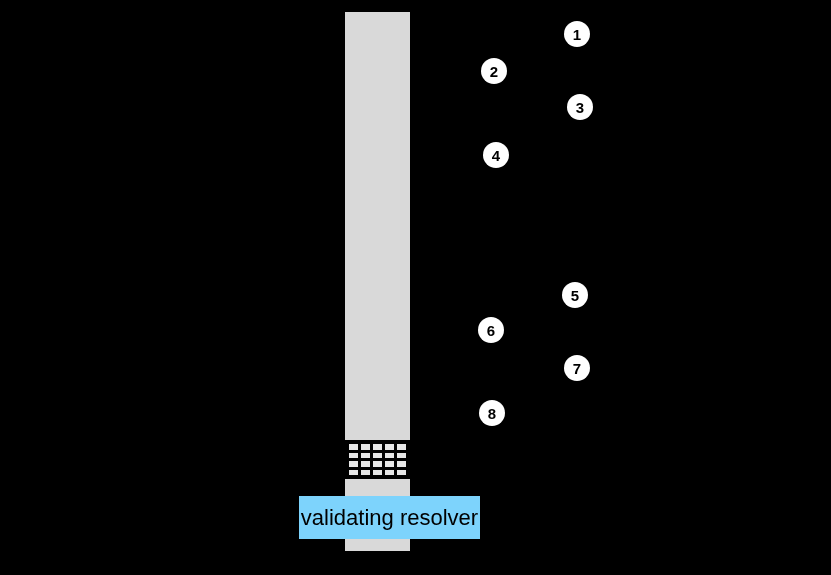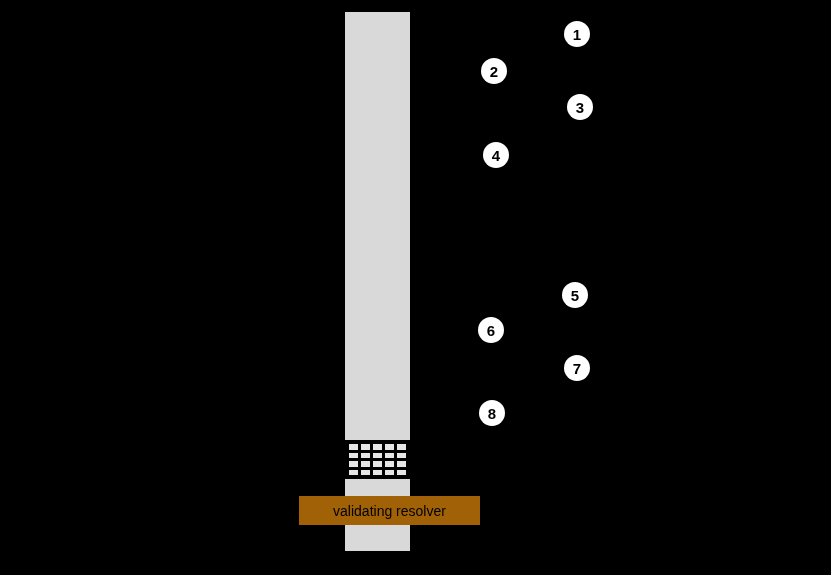--- a/index.html
+++ b/index.html
@@ -38,24 +38,24 @@
       box-sizing: border-box;
     }
     .filter-grid .cell {
       background: #e6e6e6;
     }
     .resolver-label {
       position: absolute;
       left: 299px;
       top: 496px;
       width: 181px;
-      height: 29px;
-      background: #a16207;
+      height: 43px;
+      background: #7dd3fc;
       color: #000000;
-      font-size: 14px;
+      font-size: 22px;
       display: flex;
       align-items: center;
       justify-content: center;
       white-space: nowrap;
     }
     .badge {
       position: absolute;
       width: 26px;
       height: 26px;
       border-radius: 50%;

